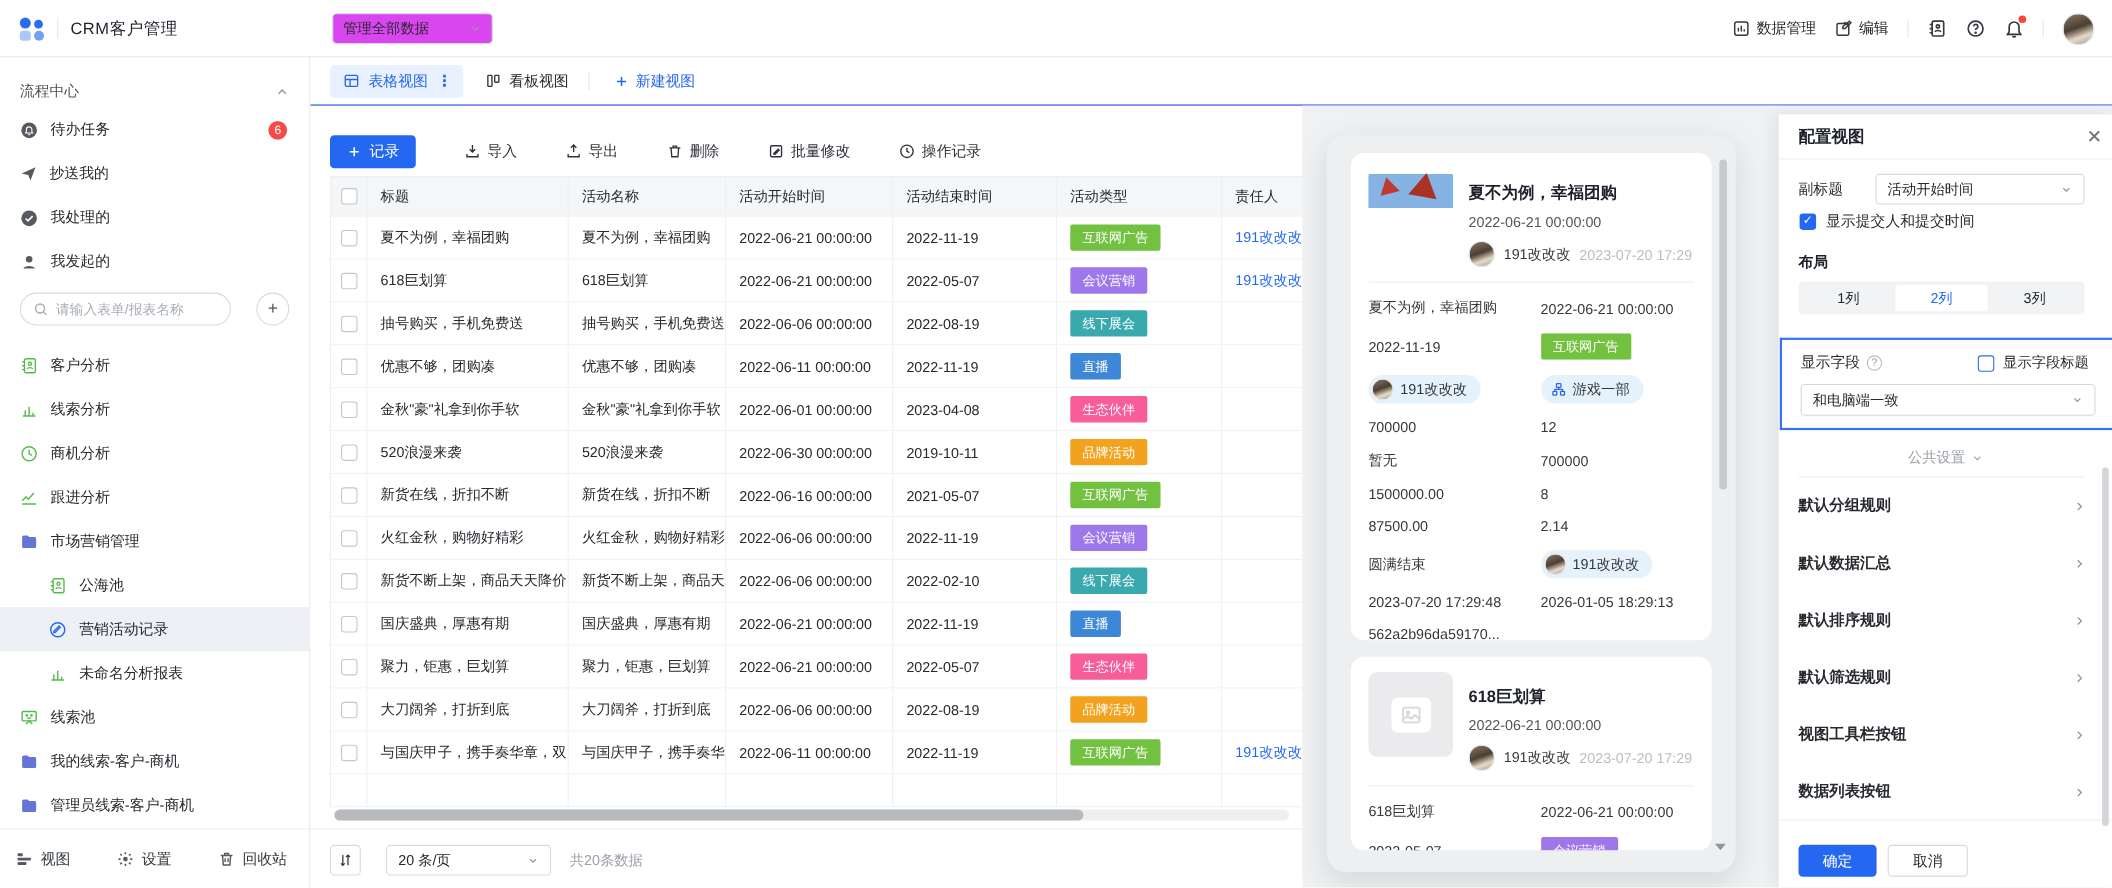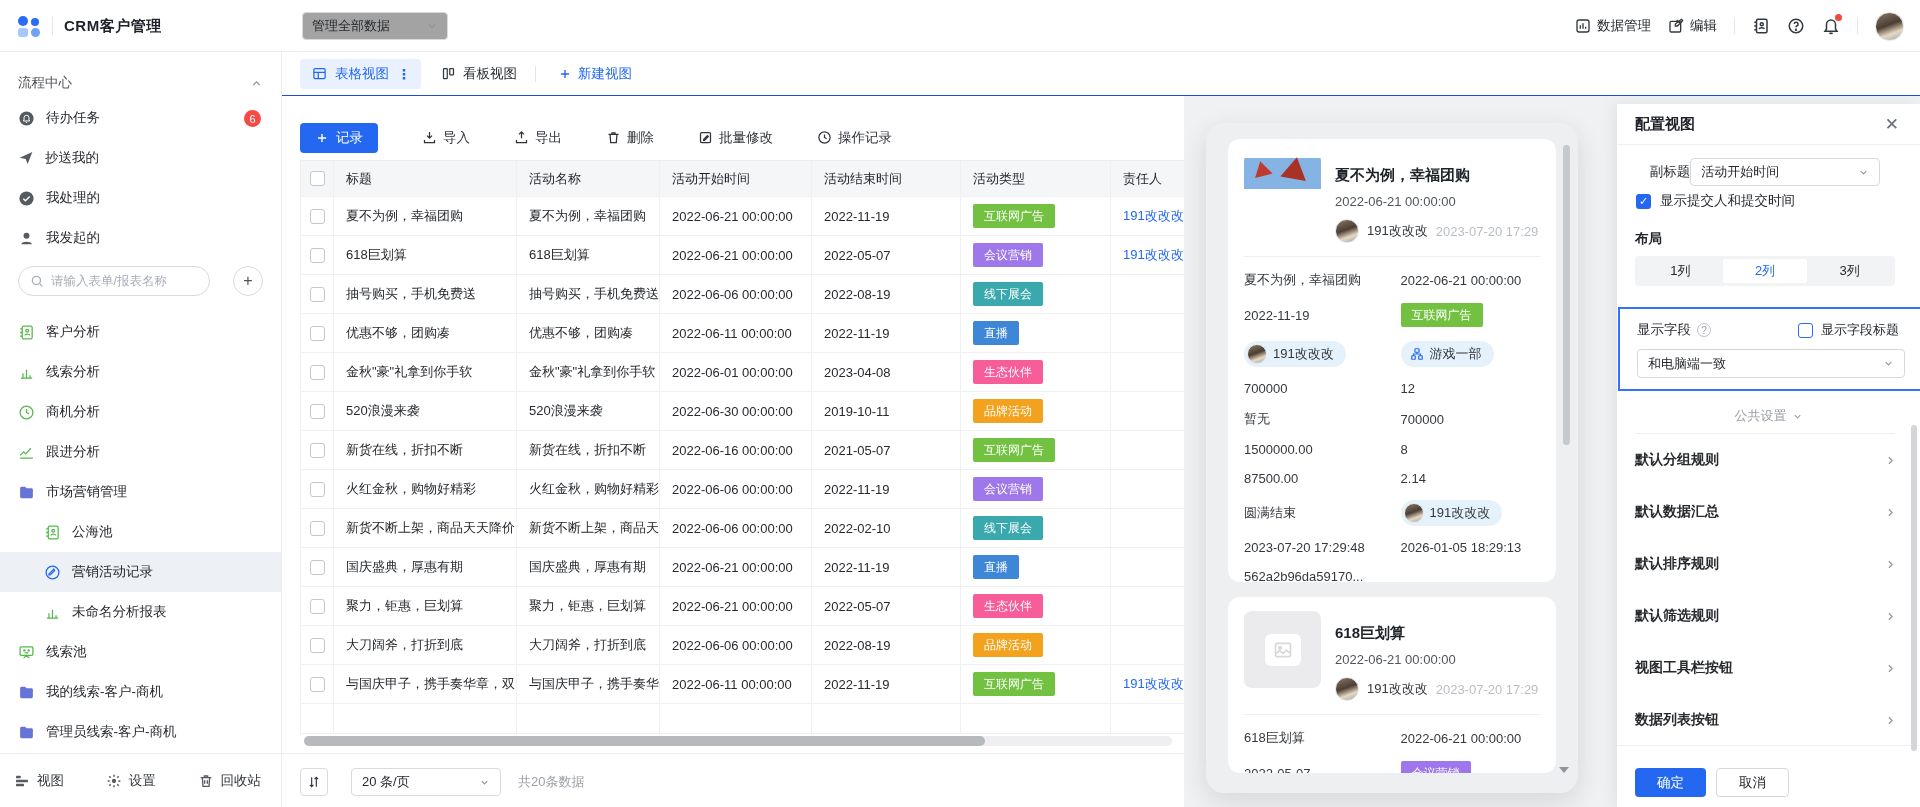--- a/index.html
+++ b/index.html
@@ -10,23 +10,23 @@
 
 .topbar{position:absolute;left:0;top:0;right:0;height:52px;background:#fff;border-bottom:1px solid #e9ebee;z-index:5}
 .brand{position:absolute;left:18px;top:0;height:52px;display:flex;align-items:center;gap:11px}
 .logo{position:relative;width:23px;height:23px}
 .logo i{position:absolute;display:block}
 .logo .d1{left:0;top:1px;width:10px;height:10px;border-radius:50%;background:#2b6df2}
 .logo .d2{left:13px;top:3px;width:8px;height:8px;border-radius:50%;background:#2b6df2}
 .logo .d3{left:0;top:13px;width:10px;height:9px;border-radius:3px;background:#a8c7fb}
 .logo .d4{left:13px;top:13px;width:9px;height:9px;border-radius:50%;background:#6fa1f7}
 .brand-div{width:1px;height:18px;background:#e4e6e9}
-.brand-title{font-size:15px;font-weight:700;color:#1d2129;letter-spacing:.5px}
+.brand-title{font-size:15px;font-weight:400;color:#1d2129;letter-spacing:.5px}
 .scope-select{position:absolute;left:302px;top:12px;width:146px;height:28px;border:1px solid #d7dade;border-radius:4px;
-  display:flex;align-items:center;justify-content:space-between;padding:0 9px;color:#26292e;cursor:pointer;background:#a3a3a3}
+  display:flex;align-items:center;justify-content:space-between;padding:0 9px;color:#26292e;cursor:pointer;background:#d946ef}
 .topbar-right{position:absolute;right:16px;top:0;height:52px;display:flex;align-items:center;gap:17px}
 .top-link{display:flex;align-items:center;gap:6px;font-size:13.5px;color:#26292e;cursor:pointer}
 .vdiv{width:1px;height:16px;background:#e4e6e9}
 .ibtn{position:relative;display:flex;align-items:center;justify-content:center;cursor:pointer;color:#33383d}
 .bell-dot{position:absolute;right:-2px;top:-3px;width:7px;height:7px;border-radius:50%;background:#f5483b}
 .avatar{width:29px;height:29px;border-radius:50%;border:1px solid #e2e4e8;
   background:linear-gradient(160deg,#8a7868 0%,#4c3e33 45%,#e7d9c2 72%,#96a3ad 100%)}
 
 .sidebar{position:absolute;left:0;top:52px;width:282px;bottom:0;background:#fff;border-right:1px solid #ebedf0;z-index:4}
 .side-scroll{padding:16px 18px 0 18px}
@@ -109,24 +109,24 @@
 .chip{display:inline-flex;align-items:center;gap:6px;height:26px;background:#e6f2fb;border-radius:14px;
   padding:0 12px 0 3px;color:#33383d;width:max-content;max-width:100%}
 .chip.org{padding:0 12px 0 9px}
 .pscroll{position:absolute;right:8px;top:22px;width:7px;height:300px;border-radius:4px;background:#c7cacd}
 .pdown{position:absolute;right:9px;top:644px;width:0;height:0;border-left:5px solid transparent;border-right:5px solid transparent;border-top:6px solid #8f959c}
 
 .drawer{position:absolute;left:1617px;top:104px;width:303px;height:703px;background:#fff;z-index:4;
   box-shadow:-4px 0 14px rgba(31,35,41,.07)}
 .drawer .absrow{position:absolute}
 .dw-head{left:0;right:0;top:0;height:41px;display:flex;align-items:center;justify-content:space-between;
-  padding:0 21px 0 18px;border-bottom:1px solid #eceef0}
+  padding:0 9px 0 18px;border-bottom:1px solid #eceef0}
 .dw-title{font-size:15px;font-weight:700;color:#1d2129}
 .dw-close{font-size:17px;color:#6b7075;cursor:pointer;line-height:1}
-.dw-sub{left:18px;right:25px;top:46px;height:44px;display:flex;align-items:center;justify-content:center}
+.dw-sub{left:18px;right:25px;top:46px;height:44px;display:flex;align-items:center;justify-content:space-between}
 .dw-sub .lab{font-size:13.5px;color:#26292e}
 .select{width:190px;height:28px;border:1px solid #d5d8dd;border-radius:4px;display:flex;align-items:center;
   justify-content:space-between;padding:0 10px;font-size:13px;color:#26292e;cursor:pointer;background:#fff}
 .select.wide{width:268px;height:29px}
 .dw-check{left:19px;top:88px;display:flex;align-items:center;gap:9px;font-size:13.5px;color:#26292e}
 .cbx{width:15px;height:15px;border-radius:3px;flex:none}
 .cbx.on{background:#2468f2;color:#fff;display:flex;align-items:center;justify-content:center;font-size:11px;line-height:1}
 .cbx.off{border:1.5px solid #2e6cf0;background:#fff}
 .dw-label{left:18px;top:126px;font-size:13.5px;font-weight:700;color:#1d2129}
 .seg{left:18px;top:152px;width:260px;height:30px;background:#f2f3f5;border-radius:4px;display:flex;padding:3px}

